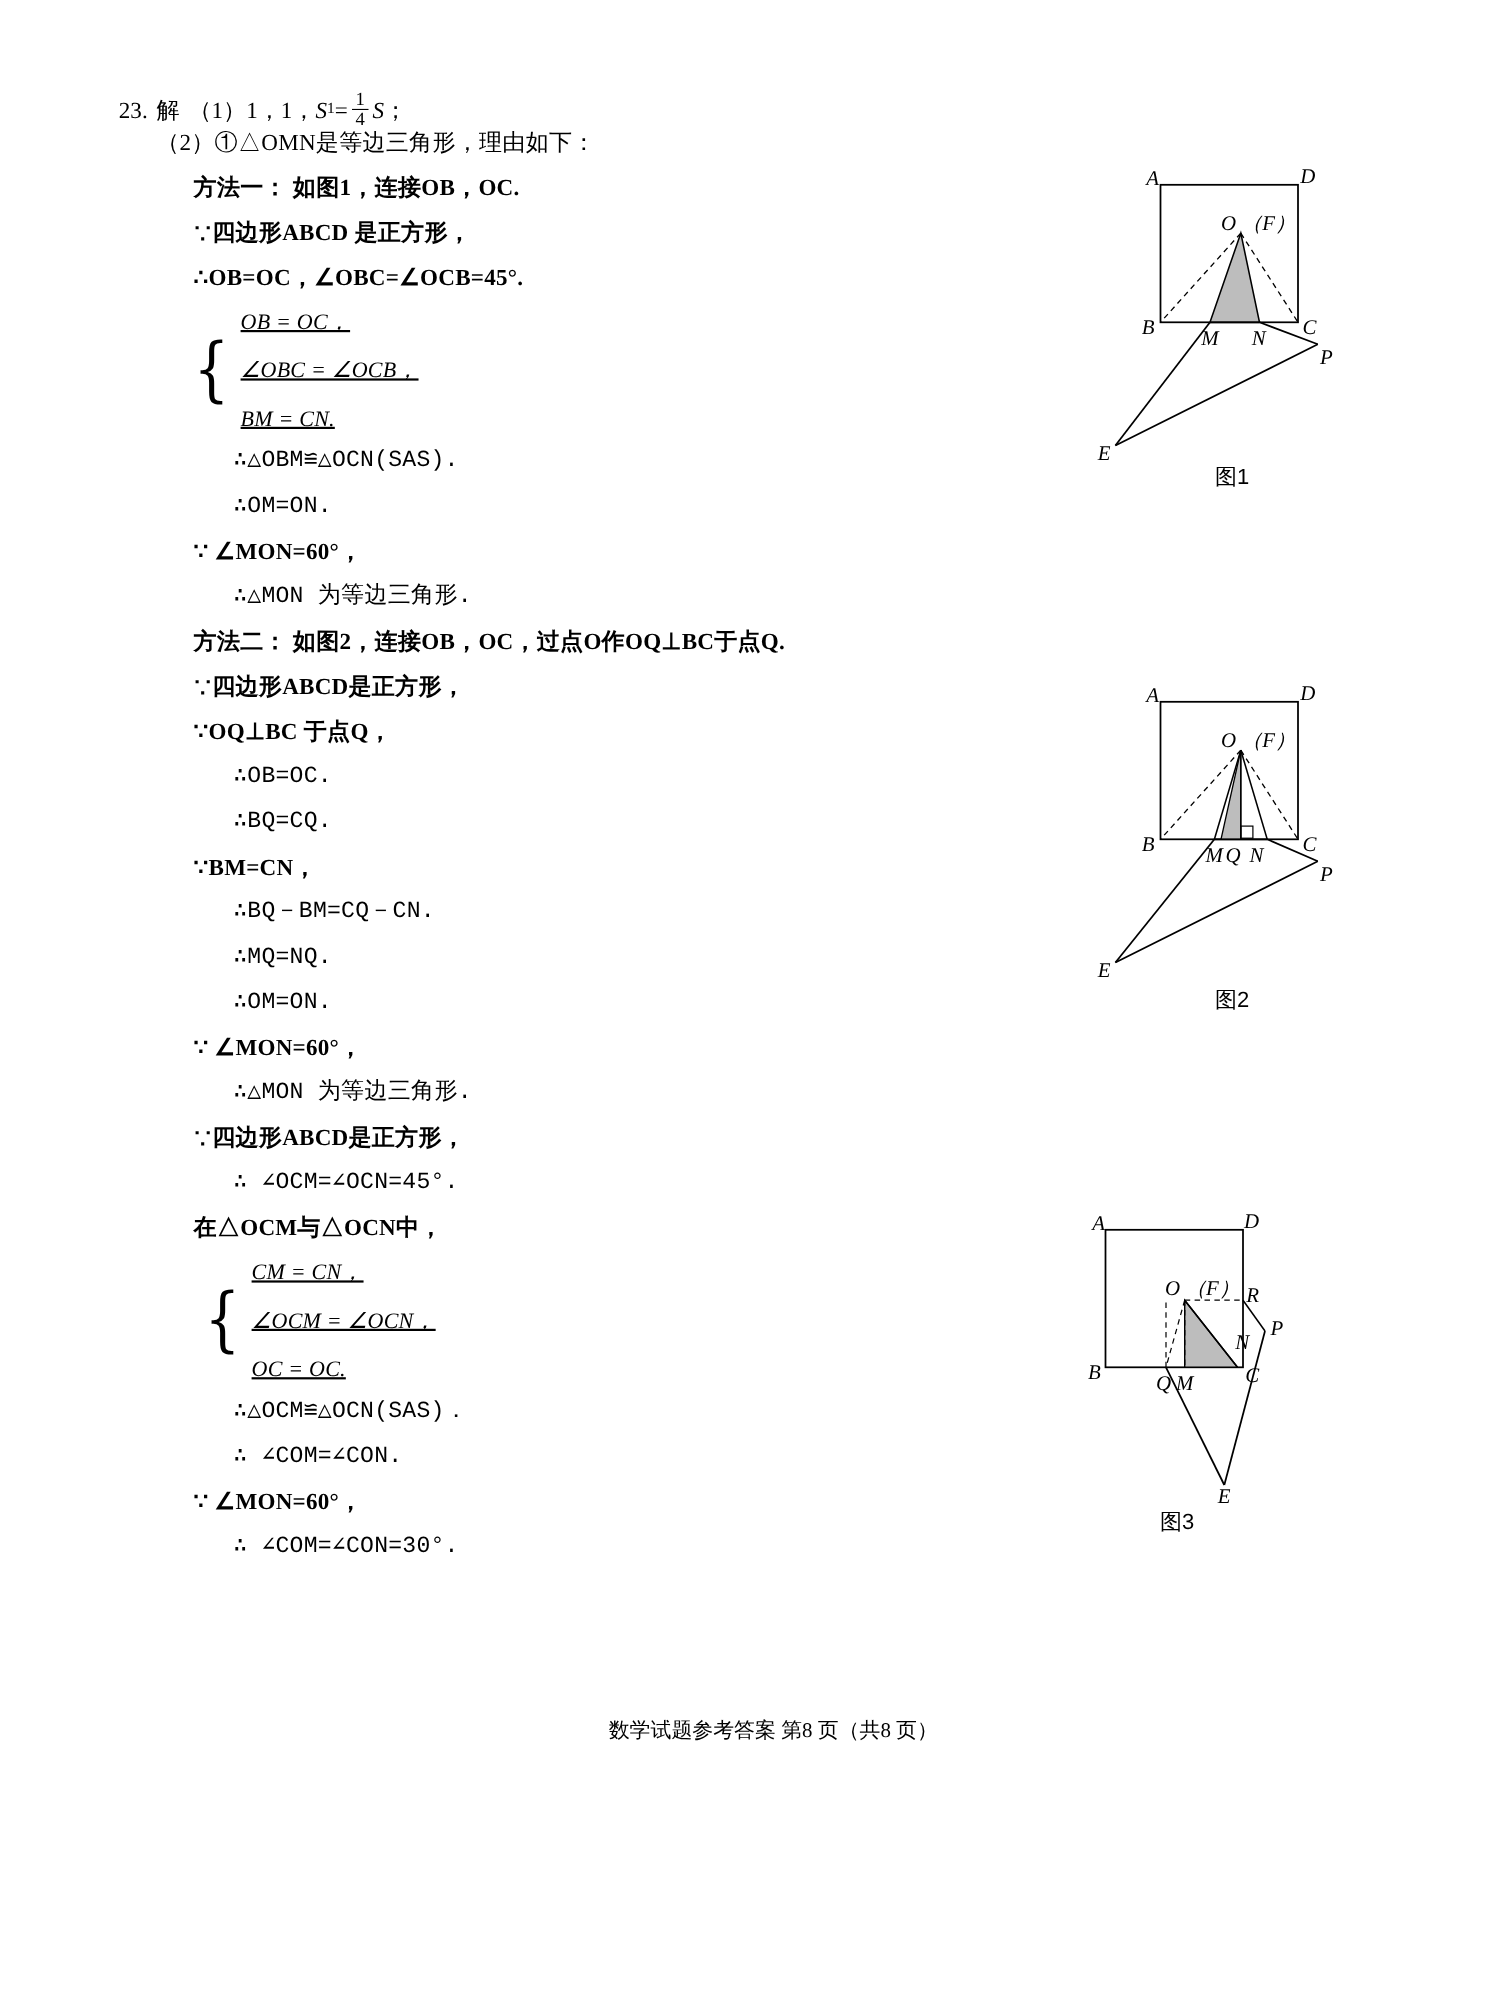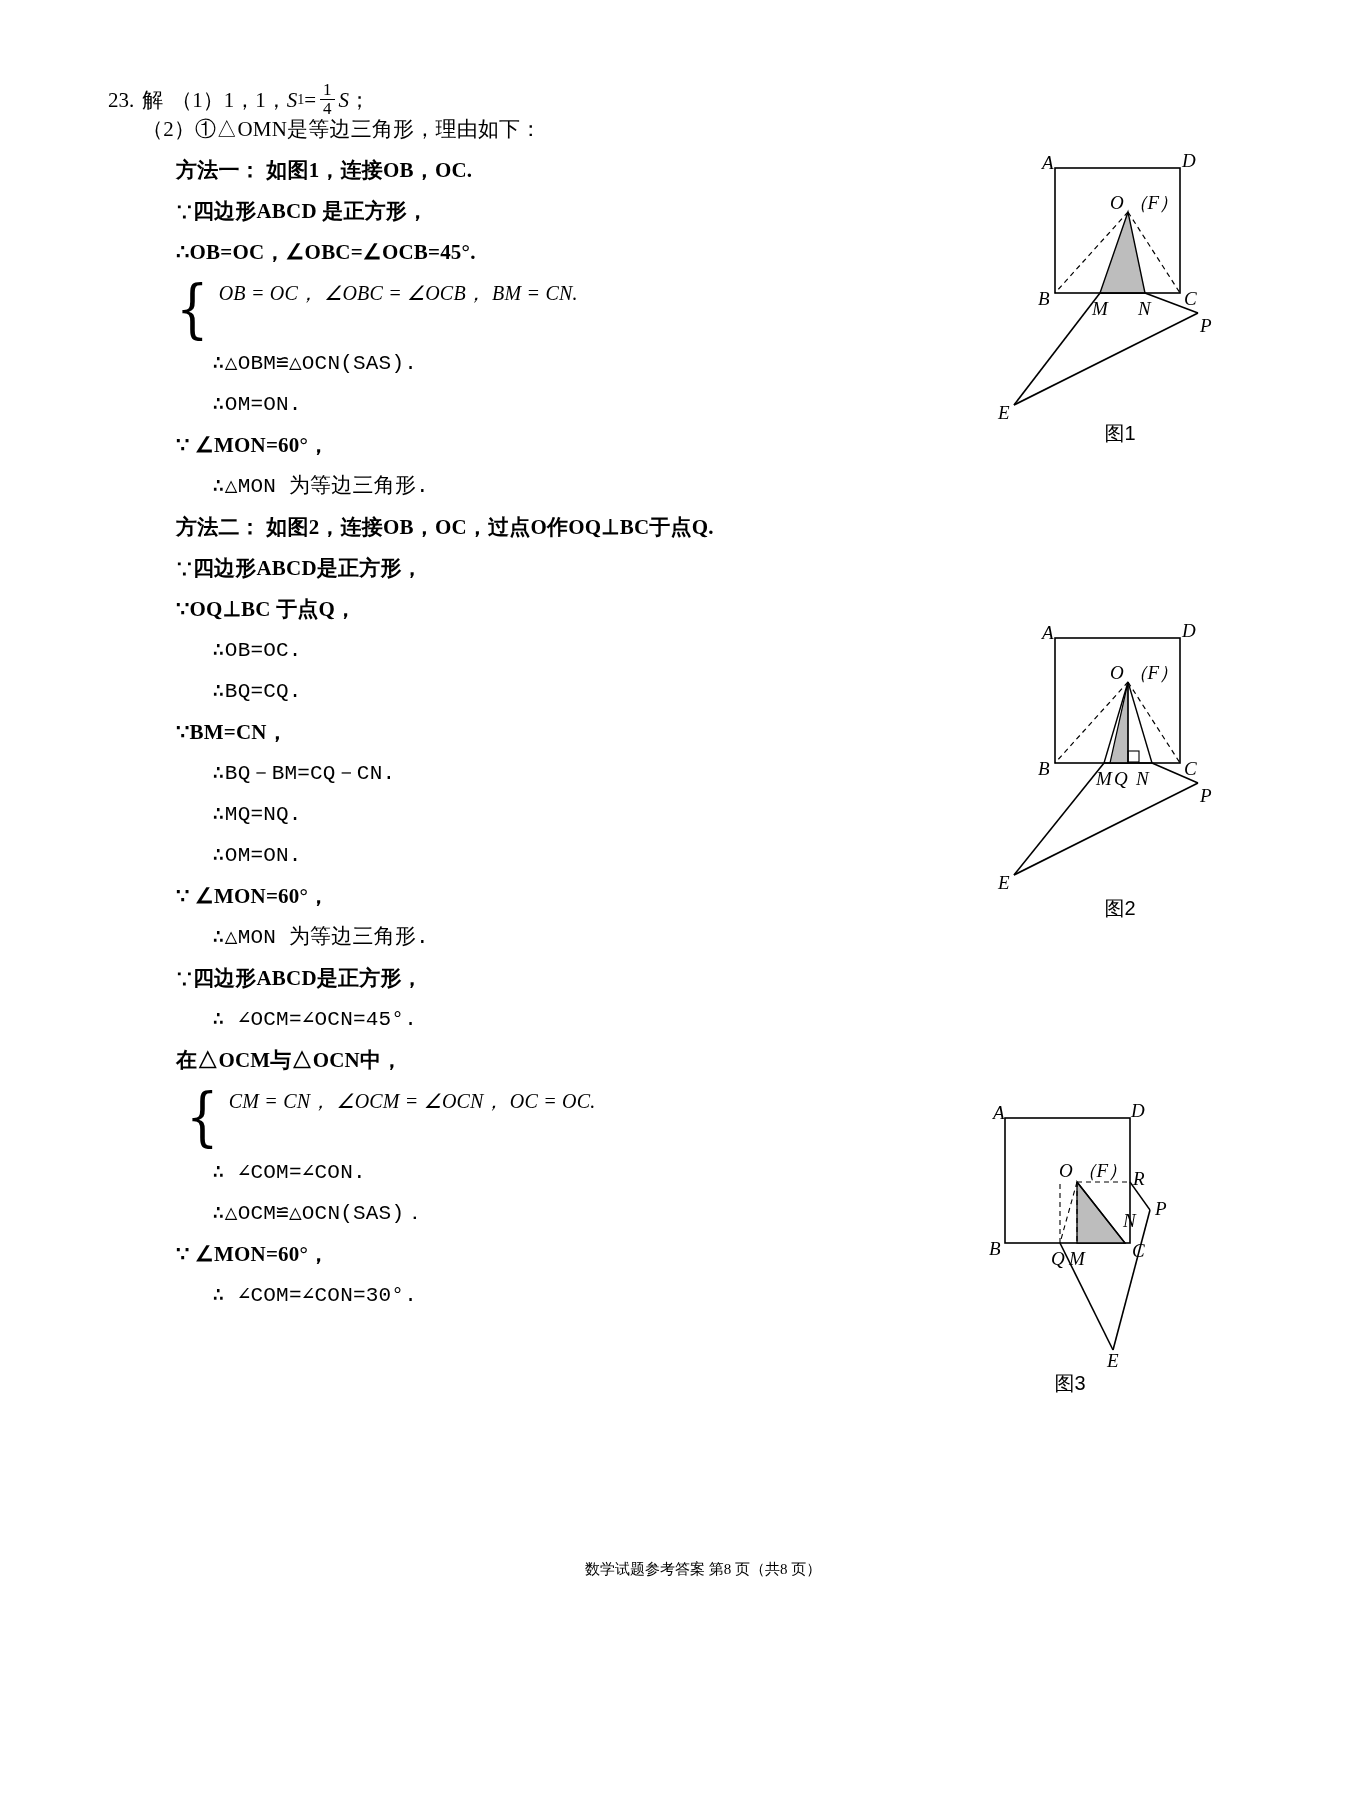--- a/index.html
+++ b/index.html
@@ -58,21 +58,21 @@
   .brace-group.deep { padding-left:78px; }
   .brace {
     font-size:64px;
     line-height:0.82;
     font-family:"DejaVu Serif", serif;
     display:flex;
     align-items:center;
     transform:scaleX(0.8);
     transform-origin:left center;
   }
-  .brace-lines { display:flex; flex-direction:row; justify-content:center; gap:6px; padding-left:2px; }
+  .brace-lines { display:flex; flex-direction:column; justify-content:center; gap:24px; padding-left:2px;text-decoration:underline; }
   .brace-lines .line { margin-bottom:0; font-size:20px; }
 
   
   .fig { position:absolute; }
   .fig-caption {
     text-align:center;
     font-size:20px;
     font-family:"Liberation Sans", sans-serif;
   }
   .figlabel {
@@ -81,21 +81,21 @@
     font-size:19px;
     font-family:"Liberation Serif", serif;
   }
 
   
   .footer {
     position:absolute;
     left:0; right:0;
     top:1560px;
     text-align:center;
-    font-size:15px;
+    font-size:19px;
     padding-left:37px;
   }
 </style>
 </head>
 <body>
 
 <div class="page">
 
   <div class="text-col">
 
@@ -153,22 +153,22 @@
 
     <div class="brace-group deep">
       <span class="brace">{</span>
       <span class="brace-lines">
         <span class="line i">CM = CN，</span>
         <span class="line i">∠OCM = ∠OCN，</span>
         <span class="line i">OC = OC.</span>
       </span>
     </div>
 
+    <div class="line ind3">∴△OCM≌△OCN(SAS)．</div>
     <div class="line ind3">∴ ∠COM=∠CON.</div>
-    <div class="line ind3">∴△OCM≌△OCN(SAS)．</div>
     <div class="line ind2">∵ ∠MON=60°，</div>
     <div class="line ind3">∴ ∠COM=∠CON=30°.</div>
   </div>
 
   <div class="fig" style="left:1000px; top:150px; width:270px; height:330px;">
     <svg width="270" height="290" viewBox="0 0 270 290">
 
       <rect x="55" y="18" width="125" height="125" fill="none" stroke="#000" stroke-width="1.6"></rect>
 
       <polygon points="128,62 100,143 145,143" fill="#bdbdbd" stroke="#000" stroke-width="1.4"></polygon>

